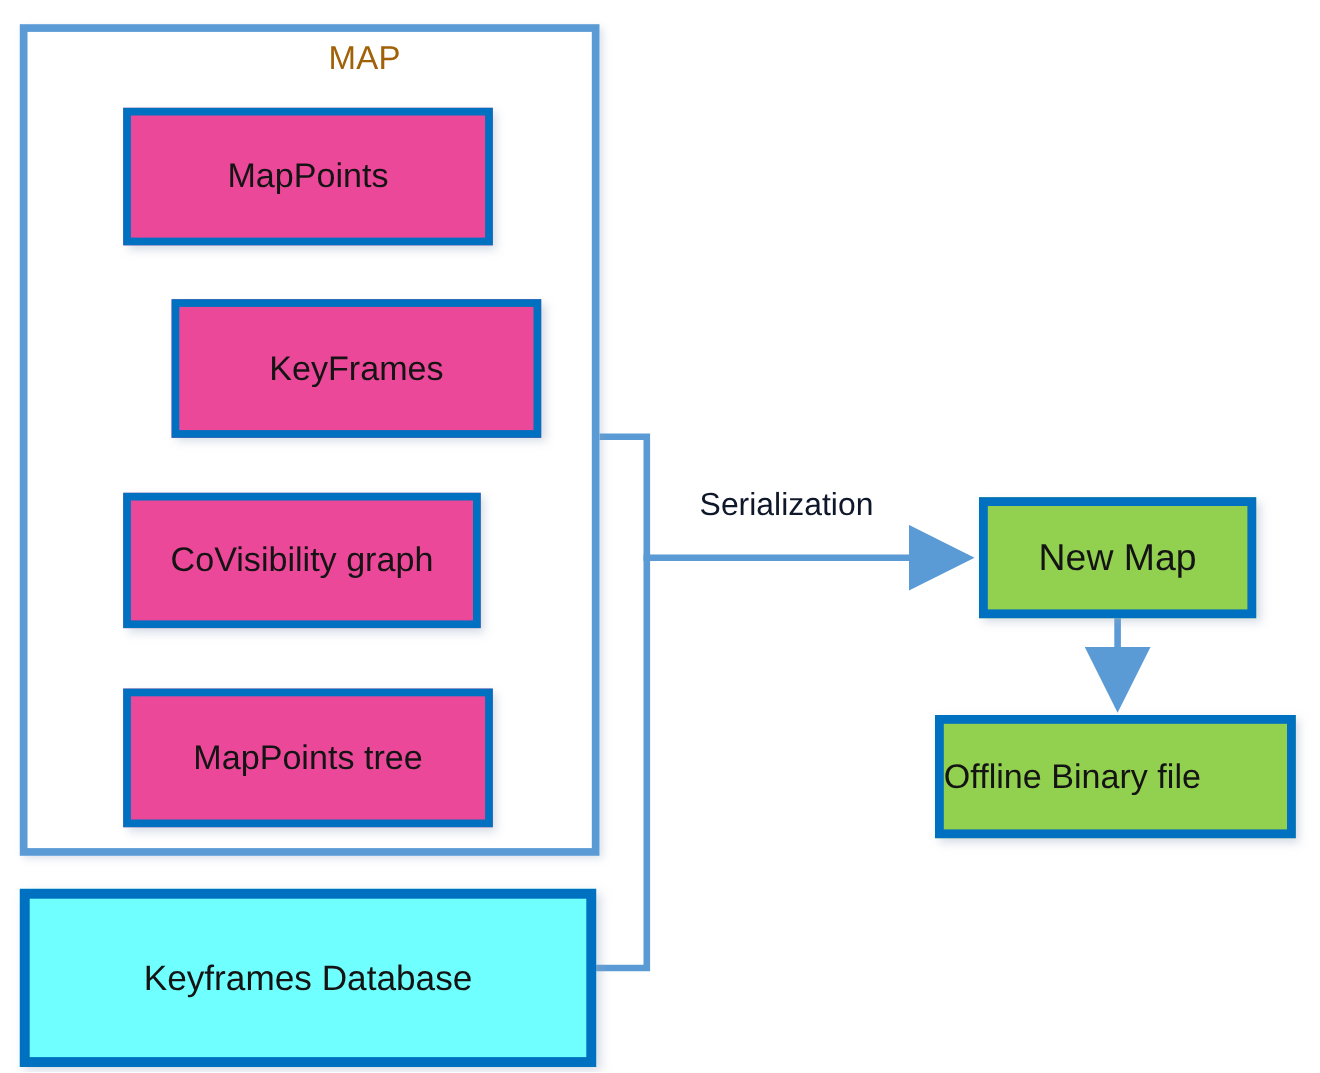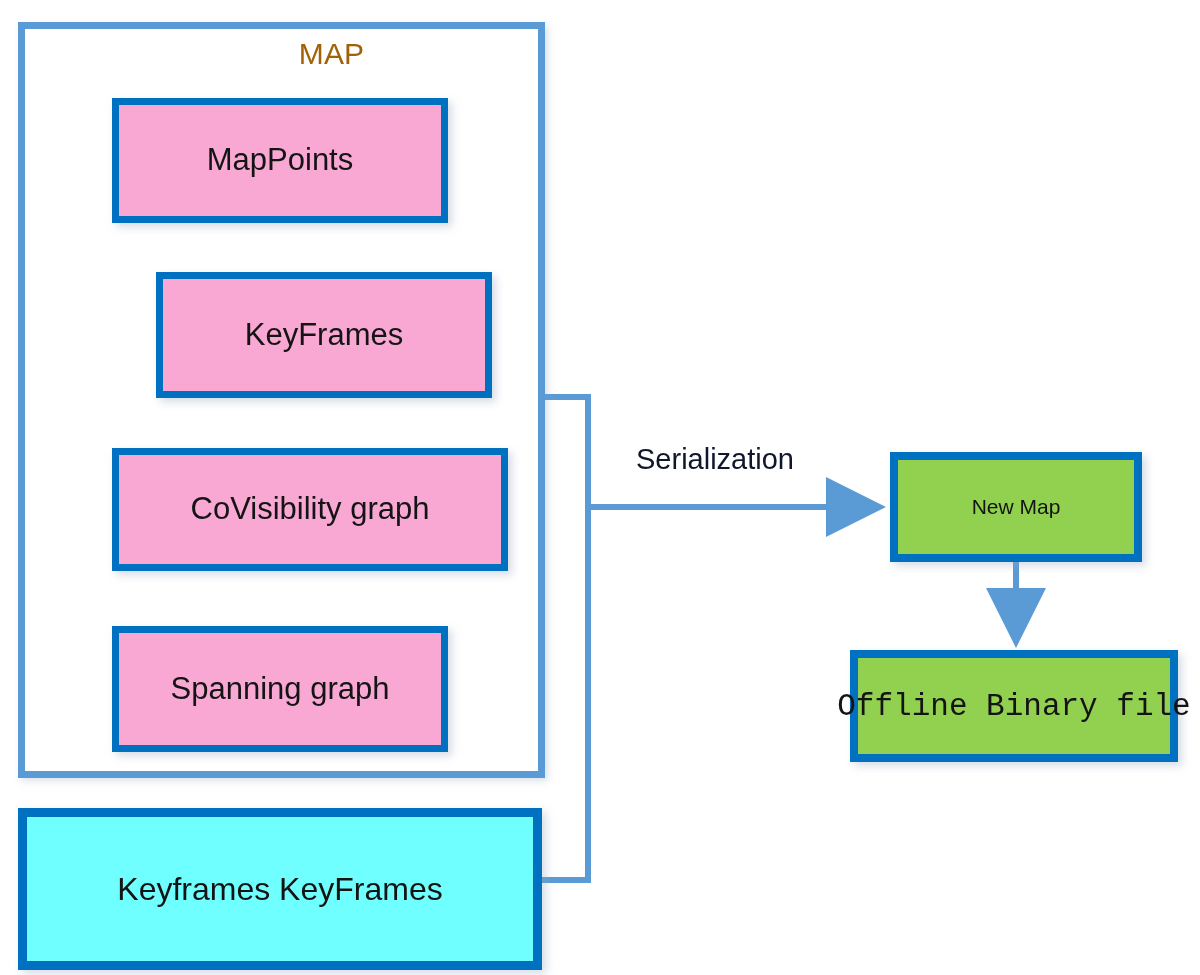--- a/index.html
+++ b/index.html
@@ -40,37 +40,37 @@
     font-size: 30px;
     color: #a16207;
     letter-spacing: 0.2px;
     margin-left: 43px;
   }
 
   
   .comp-box {
     position: absolute;
     box-sizing: border-box;
-    background: #f9a8d4;
+    background: #ec4899;
     border: 7px solid #0070C0;
     display: flex;
     align-items: center;
     justify-content: center;
     box-shadow: 4px 4px 8px rgba(150,165,190,0.38);
   }
   .comp-box .label {
     font-size: 31px;
     color: #141414;
     line-height: 1.1;
     white-space: nowrap;
   }
 
   .box-mappoints   { left: 112px; top: 98px;  width: 336px; height: 125px; }
   .box-keyframes   { left: 112px; top: 272px; width: 336px; height: 126px; margin-left: 44px; }
-  .box-covis       { left: 112px; top: 448px; width: 396px; height: 123px; }
+  .box-covis       { left: 112px; top: 448px; width: 325px; height: 123px; }
   .box-spanning    { left: 112px; top: 626px; width: 336px; height: 126px; }
 
   
   .db-box {
     position: absolute;
     left: 18px;
     top: 808px;
     width: 524px;
     height: 162px;
     box-sizing: border-box;
@@ -90,31 +90,30 @@
   
   .box-newmap {
     position: absolute;
     left: 890px; top: 452px; width: 252px; height: 110px;
     box-sizing: border-box;
     background: #92D050;
     border: 8px solid #0070C0;
     display: flex; align-items: center; justify-content: center;
     box-shadow: 4px 4px 8px rgba(150,165,190,0.38);
   }
-  .box-newmap .label { font-size: 21px; color: #141414; white-space: nowrap; text-align: right; }
+  .box-newmap .label { font-size: 34px; color: #141414; white-space: nowrap; text-align: right; }
 
   .box-offline {
     position: absolute;
     left: 850px; top: 650px; width: 328px; height: 112px;
     box-sizing: border-box;
     background: #92D050;
     border: 8px solid #0070C0;
-    display: flex; align-items: center; justify-content: center;
+    display: flex; align-items: center; 
     box-shadow: 4px 4px 8px rgba(150,165,190,0.38);
-    font-family: Liberation Mono, monospace;
   }
   .box-offline .label { font-size: 31px; color: #141414; white-space: nowrap; }
 
   
   .connector-svg {
     position: absolute;
     left: 0; top: 0;
     width: 1200px; height: 975px;
     pointer-events: none;
   }
@@ -163,25 +162,25 @@
 
   <div class="comp-box box-keyframes">
     <span class="label">KeyFrames</span>
   </div>
 
   <div class="comp-box box-covis">
     <span class="label">CoVisibility graph</span>
   </div>
 
   <div class="comp-box box-spanning">
-    <span class="label">Spanning graph</span>
+    <span class="label">MapPoints tree</span>
   </div>
 
   <div class="db-box">
-    <span class="label">Keyframes KeyFrames</span>
+    <span class="label">Keyframes Database</span>
   </div>
 
   <div class="edge-label">Serialization</div>
 
   <div class="box-newmap">
     <span class="label">New Map</span>
   </div>
 
   <div class="box-offline">
     <span class="label">Offline Binary file</span>

